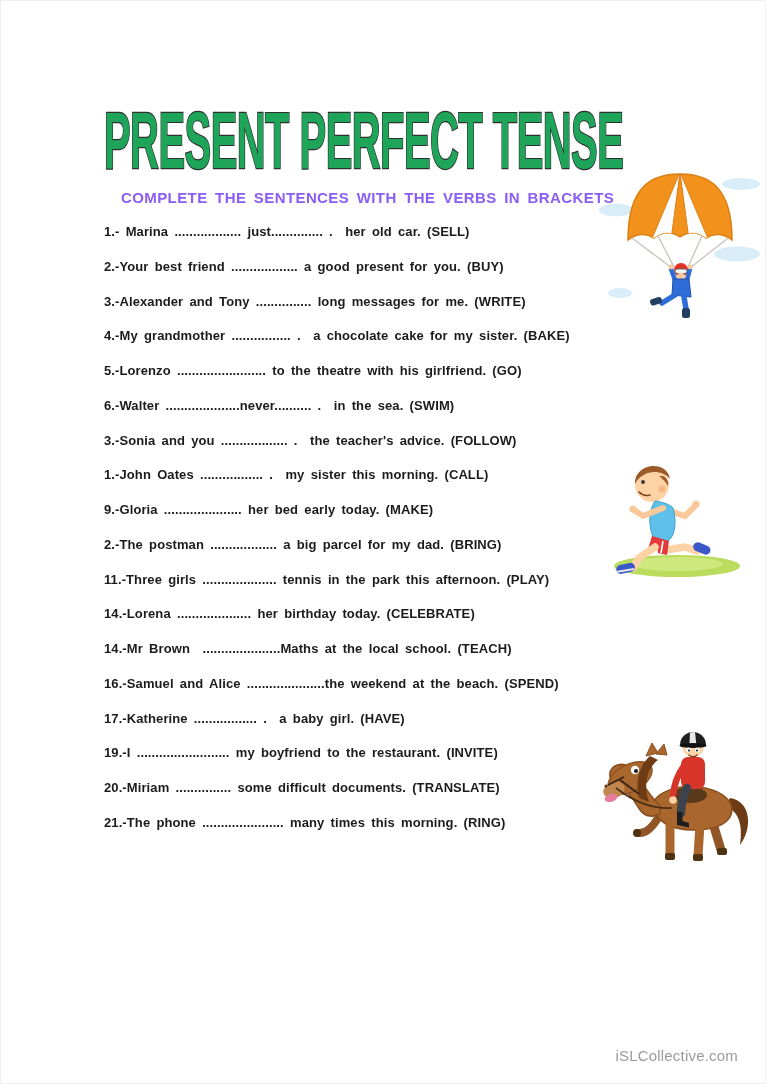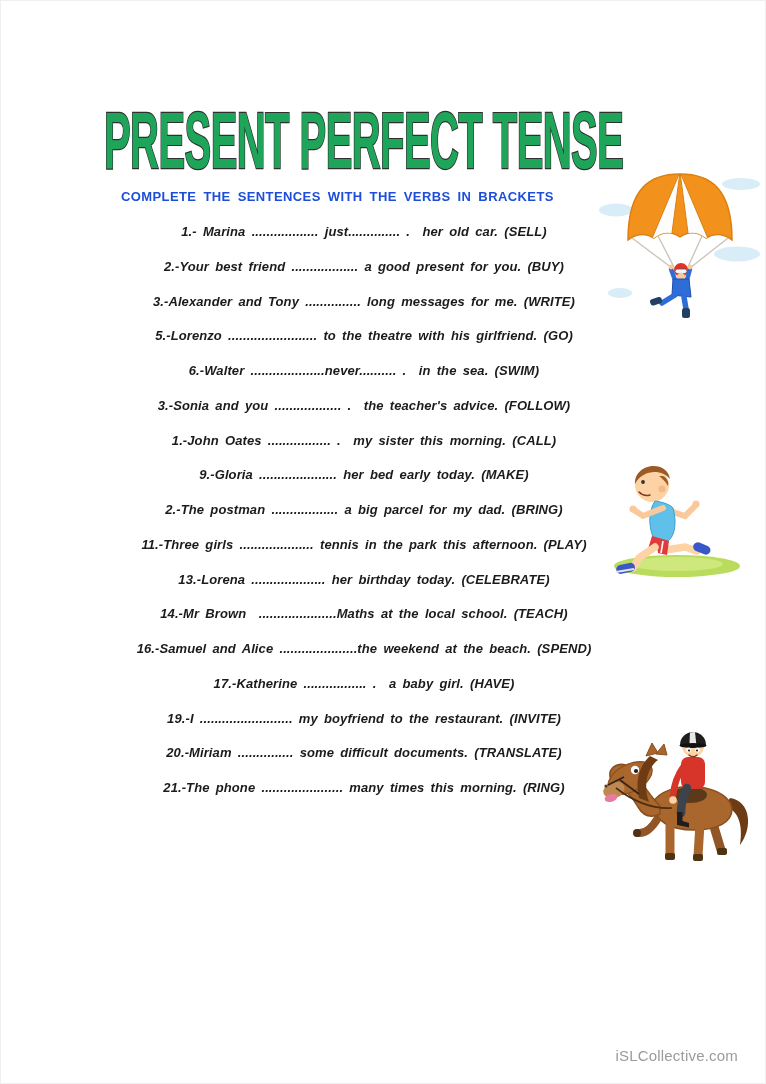--- a/index.html
+++ b/index.html
@@ -1,44 +1,44 @@
 <!DOCTYPE html>
 <html><head>
 <meta charset="utf-8">
 <style>
   html,body{margin:0;padding:0;background:#ffffff;}
   body{width:766px;height:1084px;position:relative;overflow:hidden;
        font-family:"Liberation Sans",sans-serif;}
-  .page{position:absolute;inset:0;background:#ffffff;box-shadow:inset 0 0 0 1px #efefef;text-align:center;}
+  .page{position:absolute;inset:0;background:#ffffff;box-shadow:inset 0 0 0 1px #efefef;}
 
   .title{position:absolute;left:104px;top:80px;white-space:nowrap;}
   .title span{
     display:inline-block;
     font-family:"Liberation Sans",sans-serif;
     font-weight:700;
     font-size:74px;
     letter-spacing:-1px;
     color:#1ea55a;
     -webkit-text-stroke:2.2px #2f2f2f;
     paint-order:stroke fill;
     transform:scale(0.54,1.08);
     transform-origin:left top;
     line-height:1;
   }
 
   .instructions{
     position:absolute;left:121px;top:189px;
-    font-size:13px;font-weight:700;color:#1d4ed8;
+    font-size:15px;font-weight:700;color:#8b5cf6;
     letter-spacing:0.4px;word-spacing:3px;white-space:pre;
   }
 
   .sentences{
     position:absolute;left:104px;top:215px;width:520px;
     font-size:13px;font-weight:700;color:#1b1b1b;
-    letter-spacing:0.1px;word-spacing:2.5px;font-style:italic;
+    letter-spacing:0.1px;word-spacing:2.5px;
   }
   .line{height:34.75px;line-height:34.75px;white-space:pre;}
 
   figure{margin:0;padding:0;position:absolute;}
   .fig-parachute{left:598px;top:166px;width:164px;height:155px;}
   .fig-runner{left:604px;top:452px;width:152px;height:130px;}
   .fig-horse{left:594px;top:708px;width:168px;height:160px;}
   figure svg{display:block;width:100%;height:100%;}
 
   .watermark{
@@ -52,28 +52,29 @@
 <div class="page">
 
   <h1 class="title"><span>PRESENT PERFECT TENSE</span></h1>
 
   <div class="instructions">COMPLETE THE SENTENCES WITH THE VERBS IN BRACKETS</div>
 
   <div class="sentences">
     <div class="line">1.- Marina .................. just.............. .  her old car. (SELL)</div>
     <div class="line">2.-Your best friend .................. a good present for you. (BUY)</div>
     <div class="line">3.-Alexander and Tony ............... long messages for me. (WRITE)</div>
+    <div class="line">4.-My grandmother ................ .  a chocolate cake for my sister. (BAKE)</div>
     <div class="line">5.-Lorenzo ........................ to the theatre with his girlfriend. (GO)</div>
     <div class="line">6.-Walter ....................never.......... .  in the sea. (SWIM)</div>
     <div class="line">3.-Sonia and you .................. .  the teacher's advice. (FOLLOW)</div>
     <div class="line">1.-John Oates ................. .  my sister this morning. (CALL)</div>
     <div class="line">9.-Gloria ..................... her bed early today. (MAKE)</div>
     <div class="line">2.-The postman .................. a big parcel for my dad. (BRING)</div>
     <div class="line">11.-Three girls .................... tennis in the park this afternoon. (PLAY)</div>
-    <div class="line">13.-Lorena .................... her birthday today. (CELEBRATE)</div>
+    <div class="line">14.-Lorena .................... her birthday today. (CELEBRATE)</div>
     <div class="line">14.-Mr Brown  .....................Maths at the local school. (TEACH)</div>
     <div class="line">16.-Samuel and Alice .....................the weekend at the beach. (SPEND)</div>
     <div class="line">17.-Katherine ................. .  a baby girl. (HAVE)</div>
     <div class="line">19.-I ......................... my boyfriend to the restaurant. (INVITE)</div>
     <div class="line">20.-Miriam ............... some difficult documents. (TRANSLATE)</div>
     <div class="line">21.-The phone ...................... many times this morning. (RING)</div>
   </div>
 
   <figure class="fig-parachute">
     <svg viewBox="0 0 164 155" xmlns="http://www.w3.org/2000/svg">

